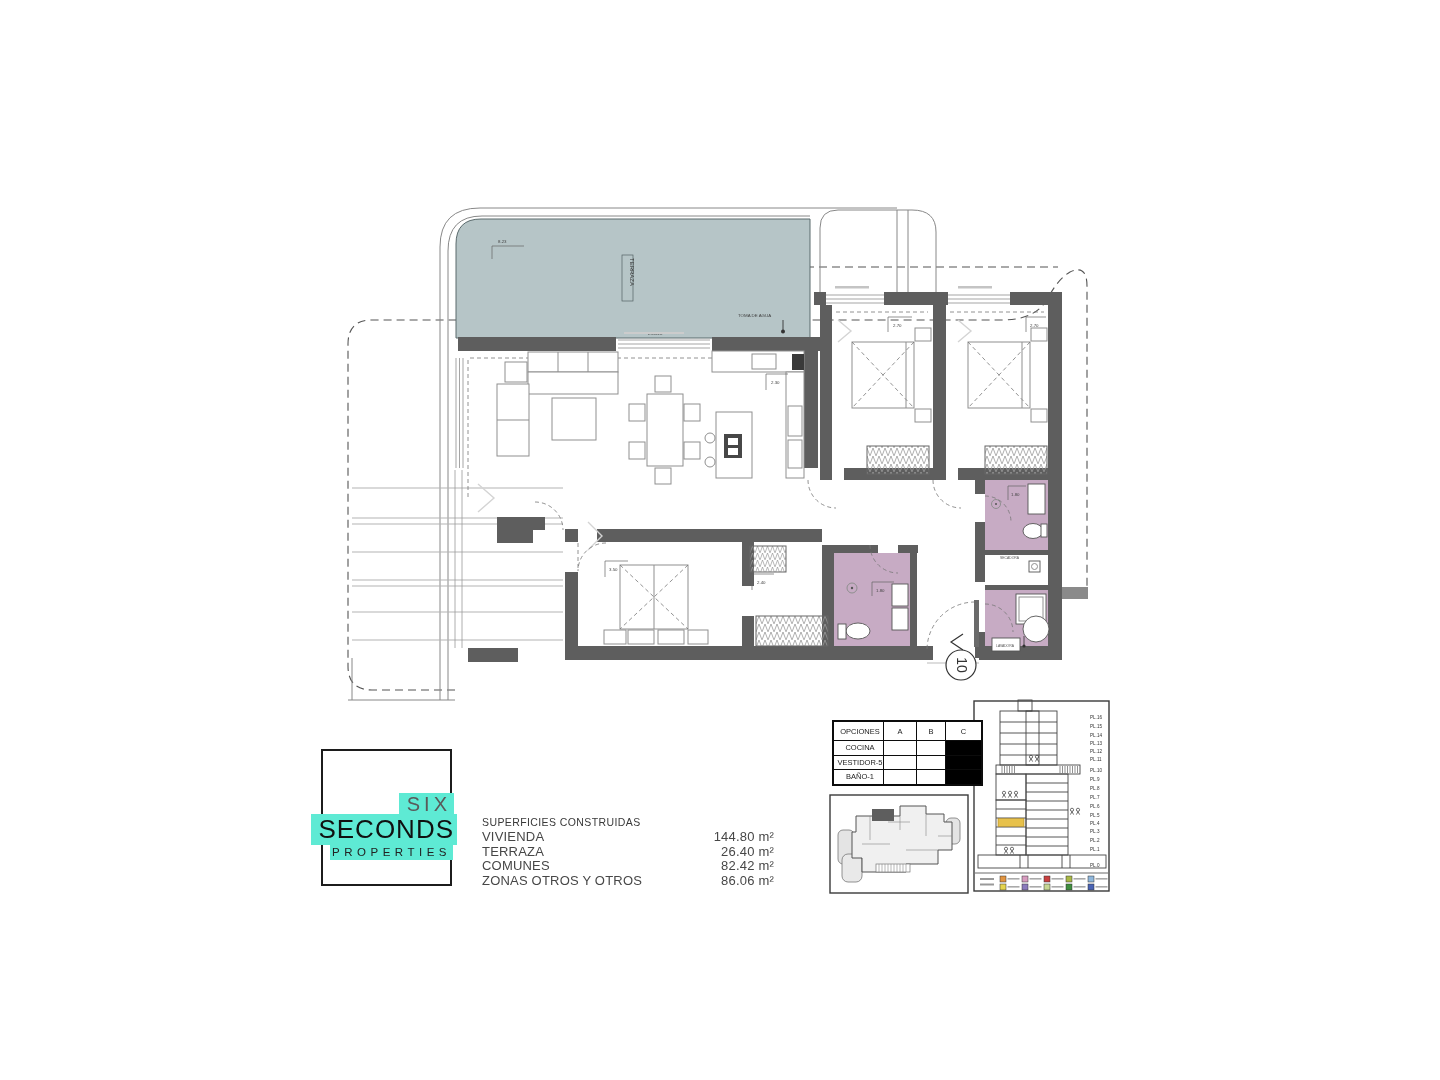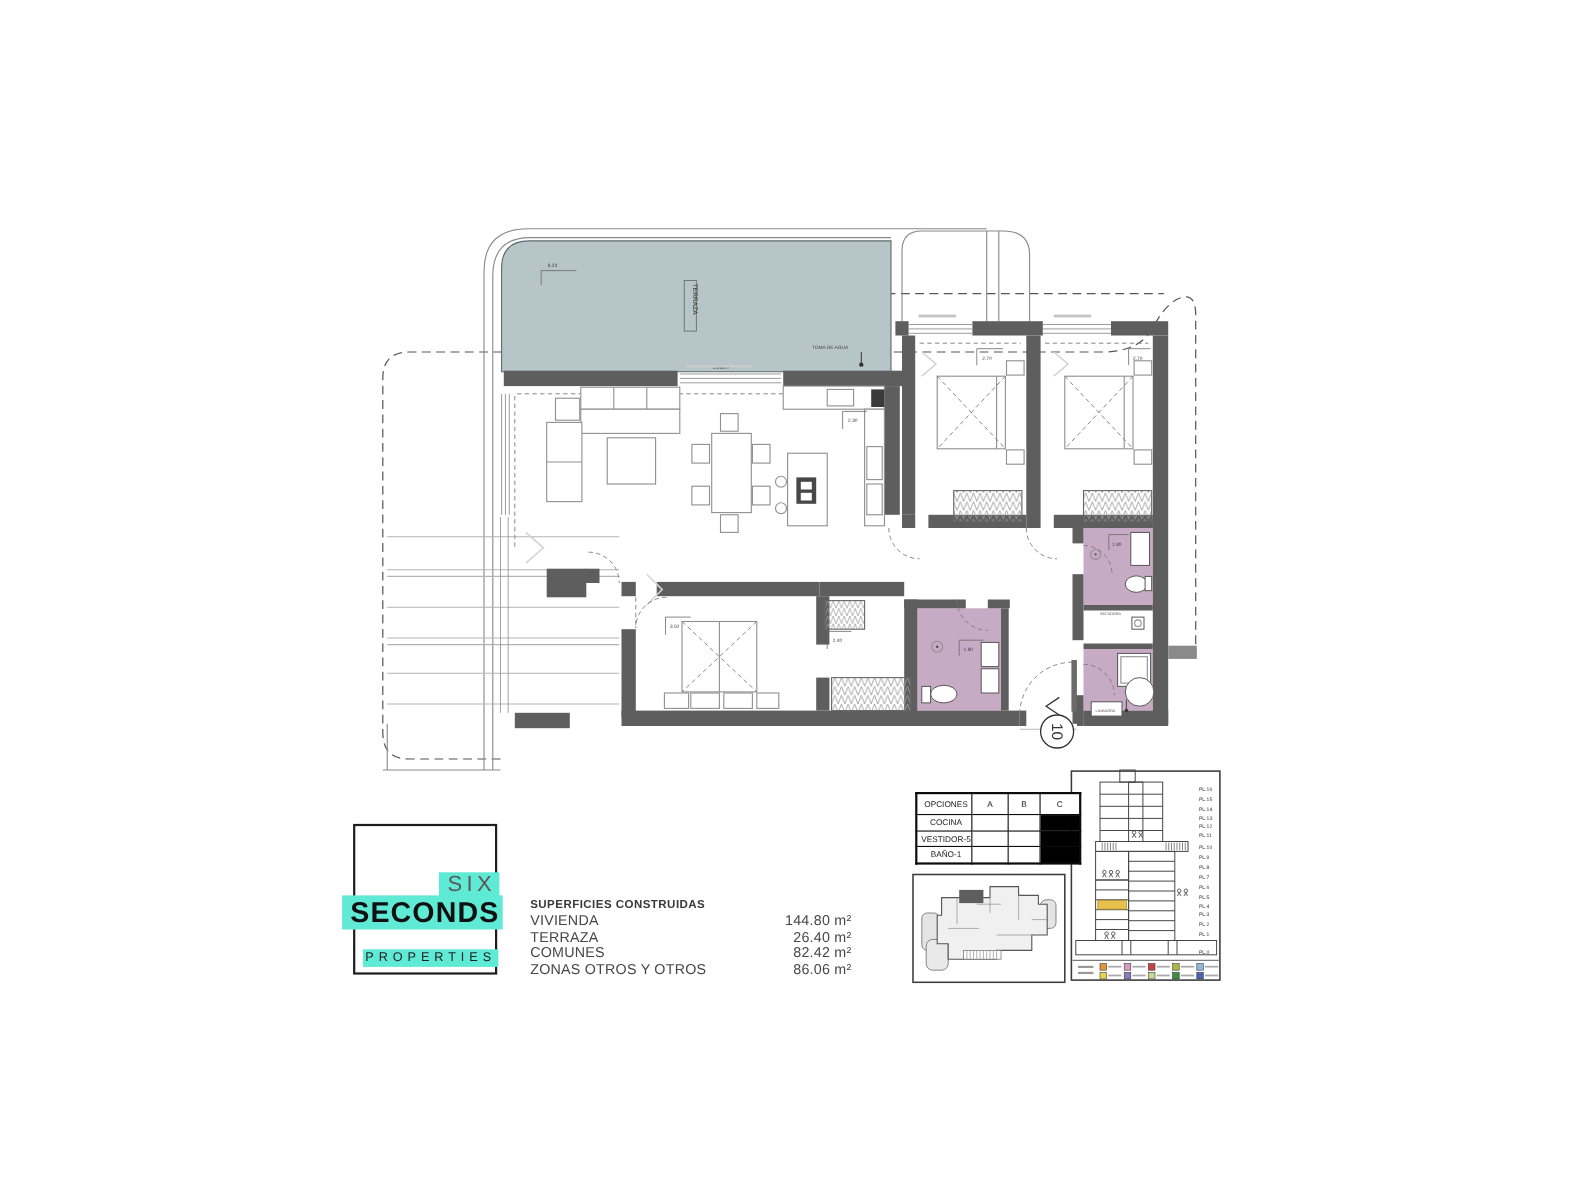--- a/index.html
+++ b/index.html
@@ -18,26 +18,26 @@
   .dimb{fill:none;stroke:#666;stroke-width:0.7;}
   .tiny{font-size:3.4px;fill:#555;}
   .boxborder{fill:#fff;stroke:#3a3a3a;stroke-width:1.4;}
   .secline{fill:none;stroke:#444;stroke-width:0.9;}
   .pl{font-size:4.6px;fill:#333;}
 
   
   .logo-box{left:321px;top:749px;width:127px;height:133px;border:2px solid #1c1c1c;}
   .logo-box span{position:absolute;background:#5eead4;white-space:nowrap;}
   .logo-six{right:-4px;top:42px;font-size:20px;letter-spacing:4px;color:#5a5a5a;padding:0 3px 0 8px;}
-  .logo-seconds{right:-7px;top:63px;font-size:26px;font-weight:bold;color:#101010;letter-spacing:1px;padding:0 3px 0 7px;text-align:center;}
-  .logo-props{right:-3px;top:112px;font-size:11.5px;letter-spacing:4.5px;color:#222;padding:2px 2px;}
+  .logo-seconds{right:-7px;top:63px;font-size:26px;font-weight:normal;color:#101010;letter-spacing:1px;padding:0 3px 0 7px;text-align:center;}
+  .logo-props{right:-3px;top:93px;font-size:11.5px;letter-spacing:4.5px;color:#222;padding:2px 2px;}
 
   
   .sup{left:482px;top:816px;width:292px;color:#474747;}
-  .sup-title{font-size:10.5px;font-weight:bold;color:#393939;letter-spacing:.4px;margin-bottom:2px;}
+  .sup-title{font-size:10.5px;font-weight:normal;color:#393939;letter-spacing:.4px;margin-bottom:2px;}
   .sup-row{display:flex;justify-content:space-between;font-size:13px;line-height:14.6px;letter-spacing:.2px;gap:45px;}
 
   
   .opc{left:832px;top:720px;border-collapse:collapse;}
   .opc td,.opc th{border:1.2px solid #0c0c0c;font-size:7.5px;font-weight:normal;
       color:#222;padding:0;height:13.5px;text-align:center;background:#fff;}
   .opc tr:first-child th{height:18px;}
   .opc .c0{width:46px;text-align:center;padding-left:3px;}
   .opc .cA{width:32px;} .opc .cB{width:28px;} .opc .cC{width:35px;}
   .opc td.sel{background:#000;}

